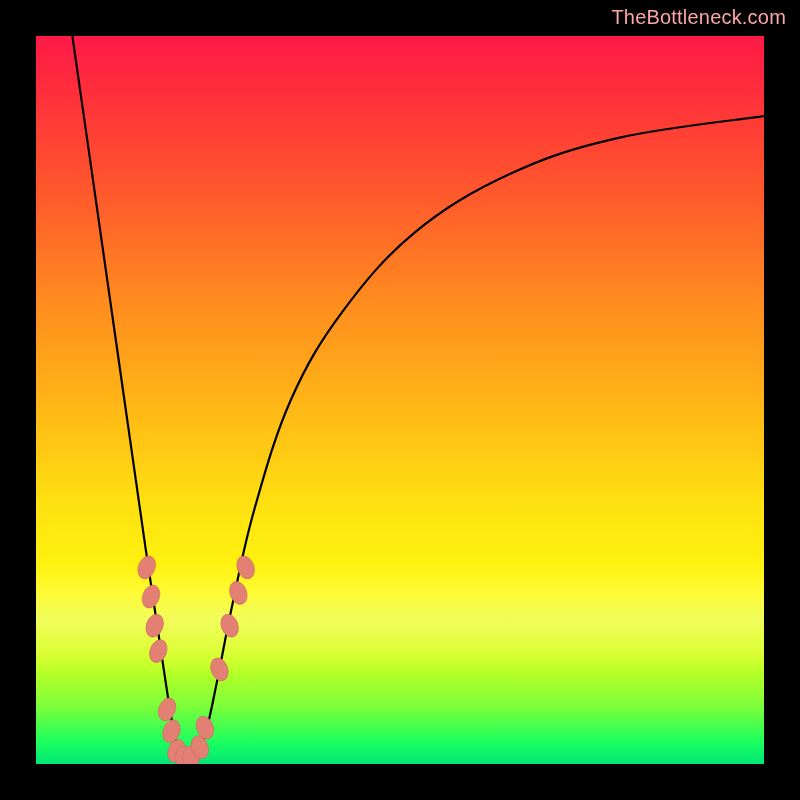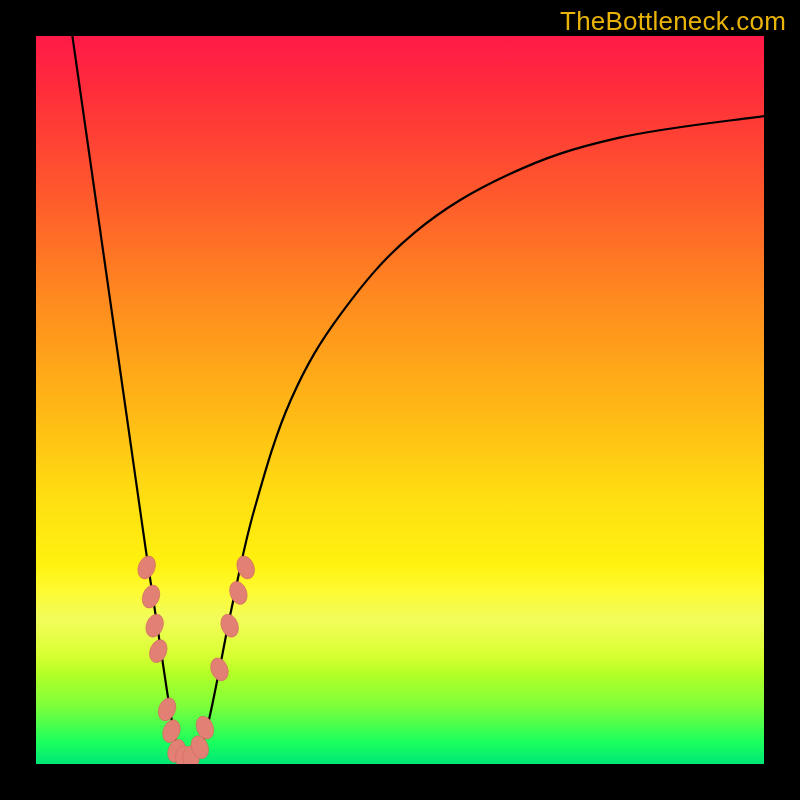--- a/index.html
+++ b/index.html
@@ -55,22 +55,22 @@
     position: absolute;
     left: 0;
     top: 0;
     width: 728px;
     height: 728px;
   }
   .watermark {
     position: absolute;
     top: 6px;
     right: 14px;
-    color: #eab308;
-    font-size: 26px;
+    color: #fca5a5;
+    font-size: 20px;
     letter-spacing: 0.2px;
     user-select: none;
     text-align: right;
   }
 </style>
 </head>
 <body>
 
 <div class="frame">
   <div class="watermark">TheBottleneck.com</div>

